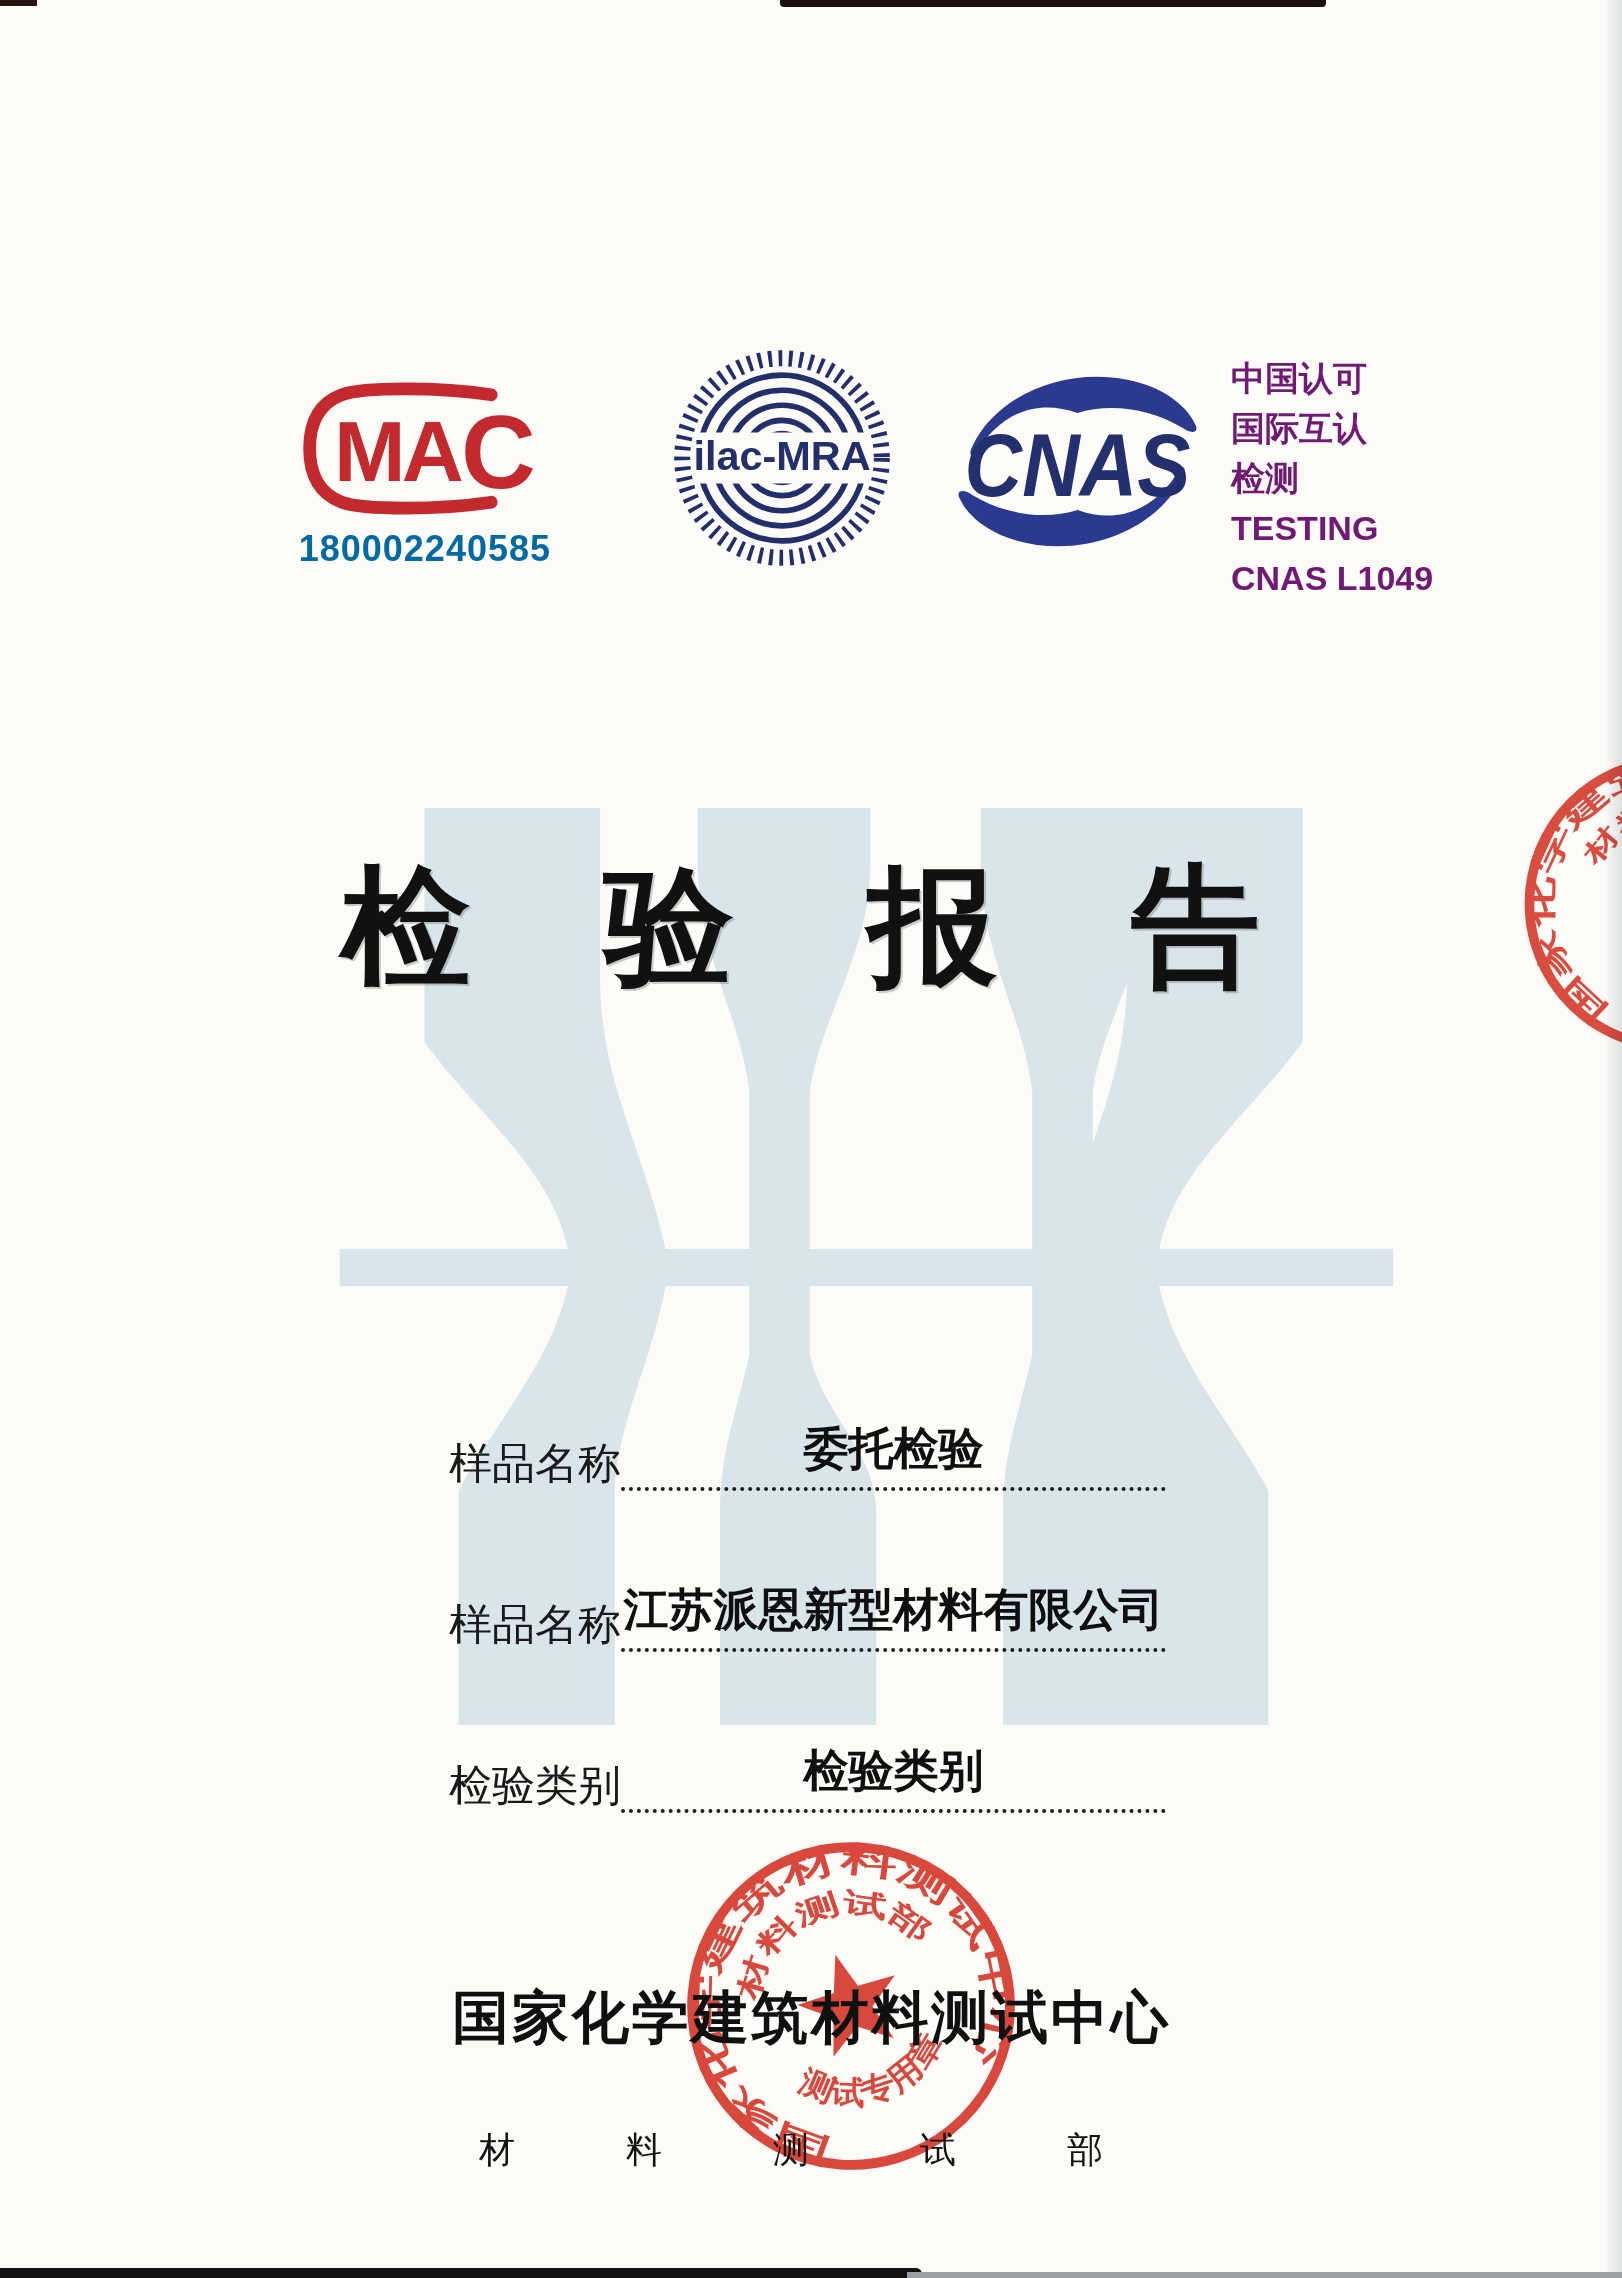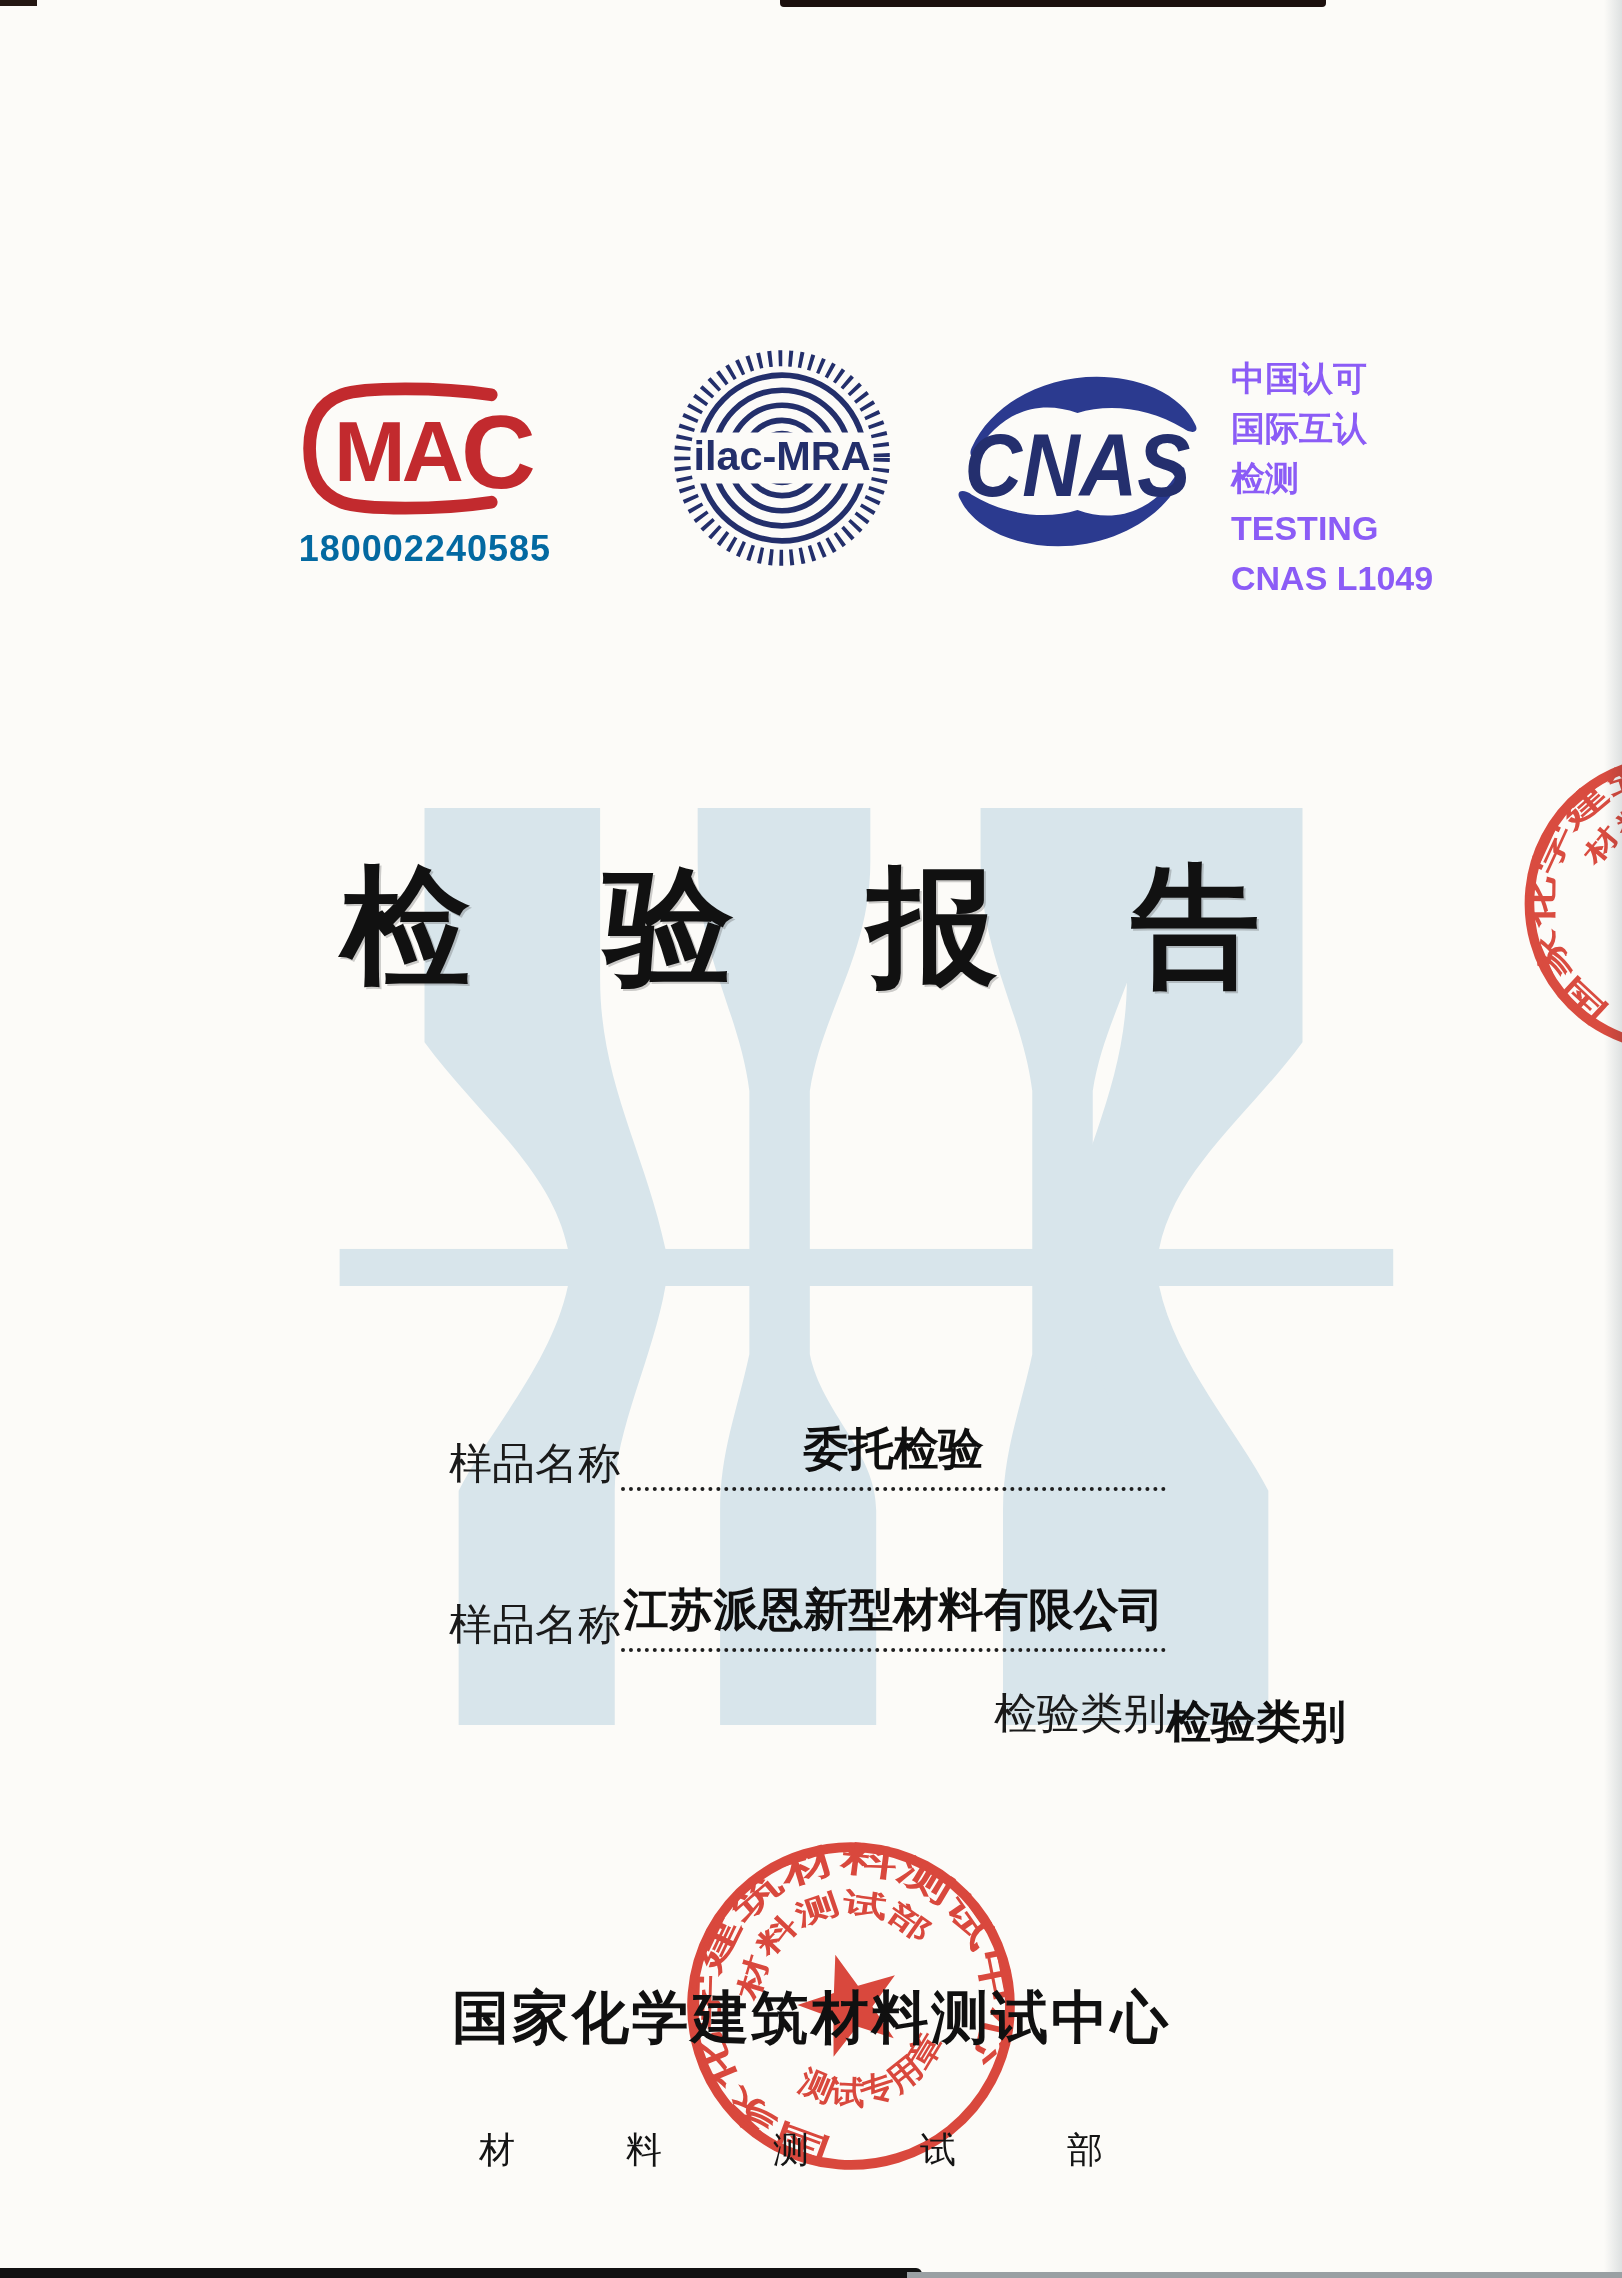--- a/index.html
+++ b/index.html
@@ -15,35 +15,35 @@
   
   .wm{left:322px;top:808px;width:1083px;height:917px;}
   
   .cma-logo{left:293px;top:380px;width:249px;height:137px;}
   .cma-number{left:283px;top:528px;width:268px;text-align:right;
       font-family:"Liberation Sans",sans-serif;font-weight:700;font-size:36px;
       letter-spacing:1px;color:#0369a1;}
   .ilac-logo{left:669px;top:343px;width:226px;height:230px;}
   .cnas-logo{left:942px;top:363px;width:271px;height:197px;}
   .accred{left:1231px;top:353px;width:234px;font-family:"Liberation Sans",sans-serif;
-      font-weight:700;font-size:34px;line-height:50px;color:#8b5cf6;}
+      font-weight:700;font-size:34px;line-height:50px;color:#701a75;}
   
   .title-row{left:341px;top:847px;width:919px;display:flex;justify-content:space-between;
       font-size:129px;font-weight:900;line-height:1.25;color:#111;}
   .title-row span{text-shadow:2px 2px 0 rgba(60,60,60,.25);}
   
   .field{left:449px;width:717px;height:72px;display:flex;align-items:flex-end;}
   .field .lbl{font-size:43px;line-height:1;white-space:nowrap;padding-bottom:5.9px;color:#1a1a1a;}
   .field .line{flex:1;position:relative;border-bottom:4.9px dotted #1f1f1f;height:100%;}
   .field .val{position:absolute;left:0;right:0;bottom:7.8px;text-align:center;
       font-weight:700;font-size:45px;white-space:nowrap;color:#0f0f0f;}
   .f1{top:1258px;} .f1 .val{font-size:51px;}
   .f2{top:1419px;}
   .f3{top:1580px;}
-  .f4{top:1692px;flex-direction:column;}
+  .f4{top:1741px;}
   
   .org-name{left:0;top:1980px;width:1623px;text-align:center;
       font-family:"Liberation Sans",sans-serif;font-weight:700;font-size:57px;
       letter-spacing:2.9px;color:#101010;z-index:6;}
   .org-dept{left:0;top:2126px;width:1582px;text-align:center;font-size:36px;
       letter-spacing:51px;text-indent:51px;color:#141414;z-index:6;}
   
   .stamp-main{left:656px;top:1811px;width:390px;height:390px;z-index:5;mix-blend-mode:multiply;}
   .stamp-edge{left:1497px;top:728px;width:351px;height:351px;z-index:5;mix-blend-mode:multiply;}
 </style>

